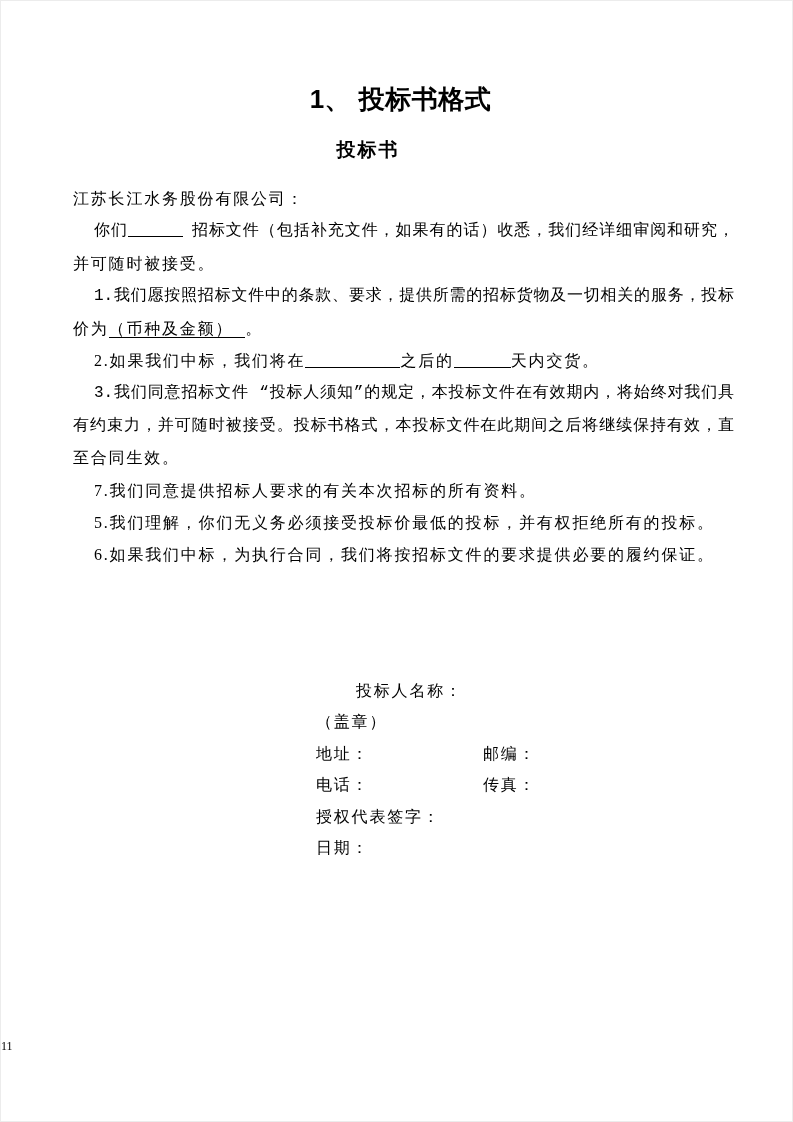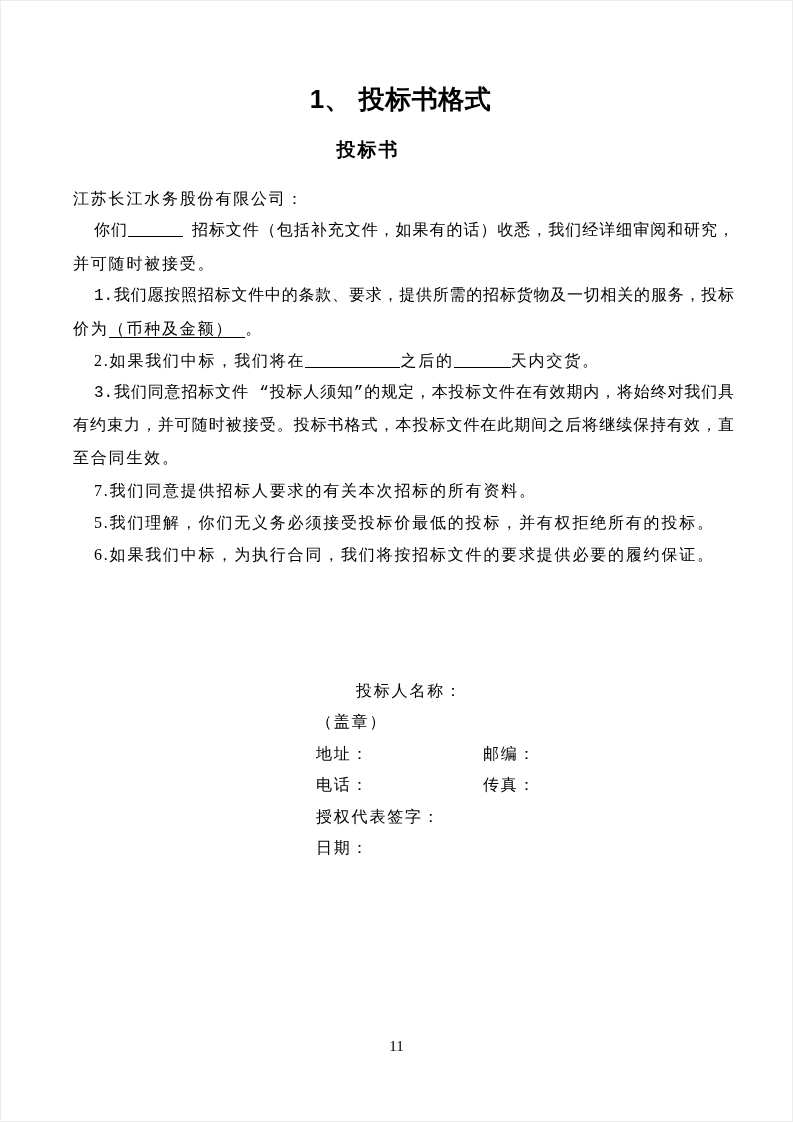--- a/index.html
+++ b/index.html
@@ -46,21 +46,21 @@
   .u { border-bottom:1px solid #000; padding-right:12px; }
   .form-block {
     position:absolute; left:315px; top:654px;
     font-size:16px; line-height:31.4px;
     letter-spacing:1.8px; white-space:nowrap;margin-top:20px;
   }
   .form-row .col1 { display:inline-block; width:167px; }
   .form-row.r-indent { text-indent:40px; }
   .page-number {
     position:absolute; top:1037px; left:0; width:100%;
-    text-align:center; font-size:15px; line-height:16px;
+    font-size:12px; line-height:16px;
   }
 </style>
 </head>
 <body>
 
 <div class="page">
 
   <div class="doc-title">1、 投标书格式</div>
 
   <div class="doc-subtitle">投标书</div>

